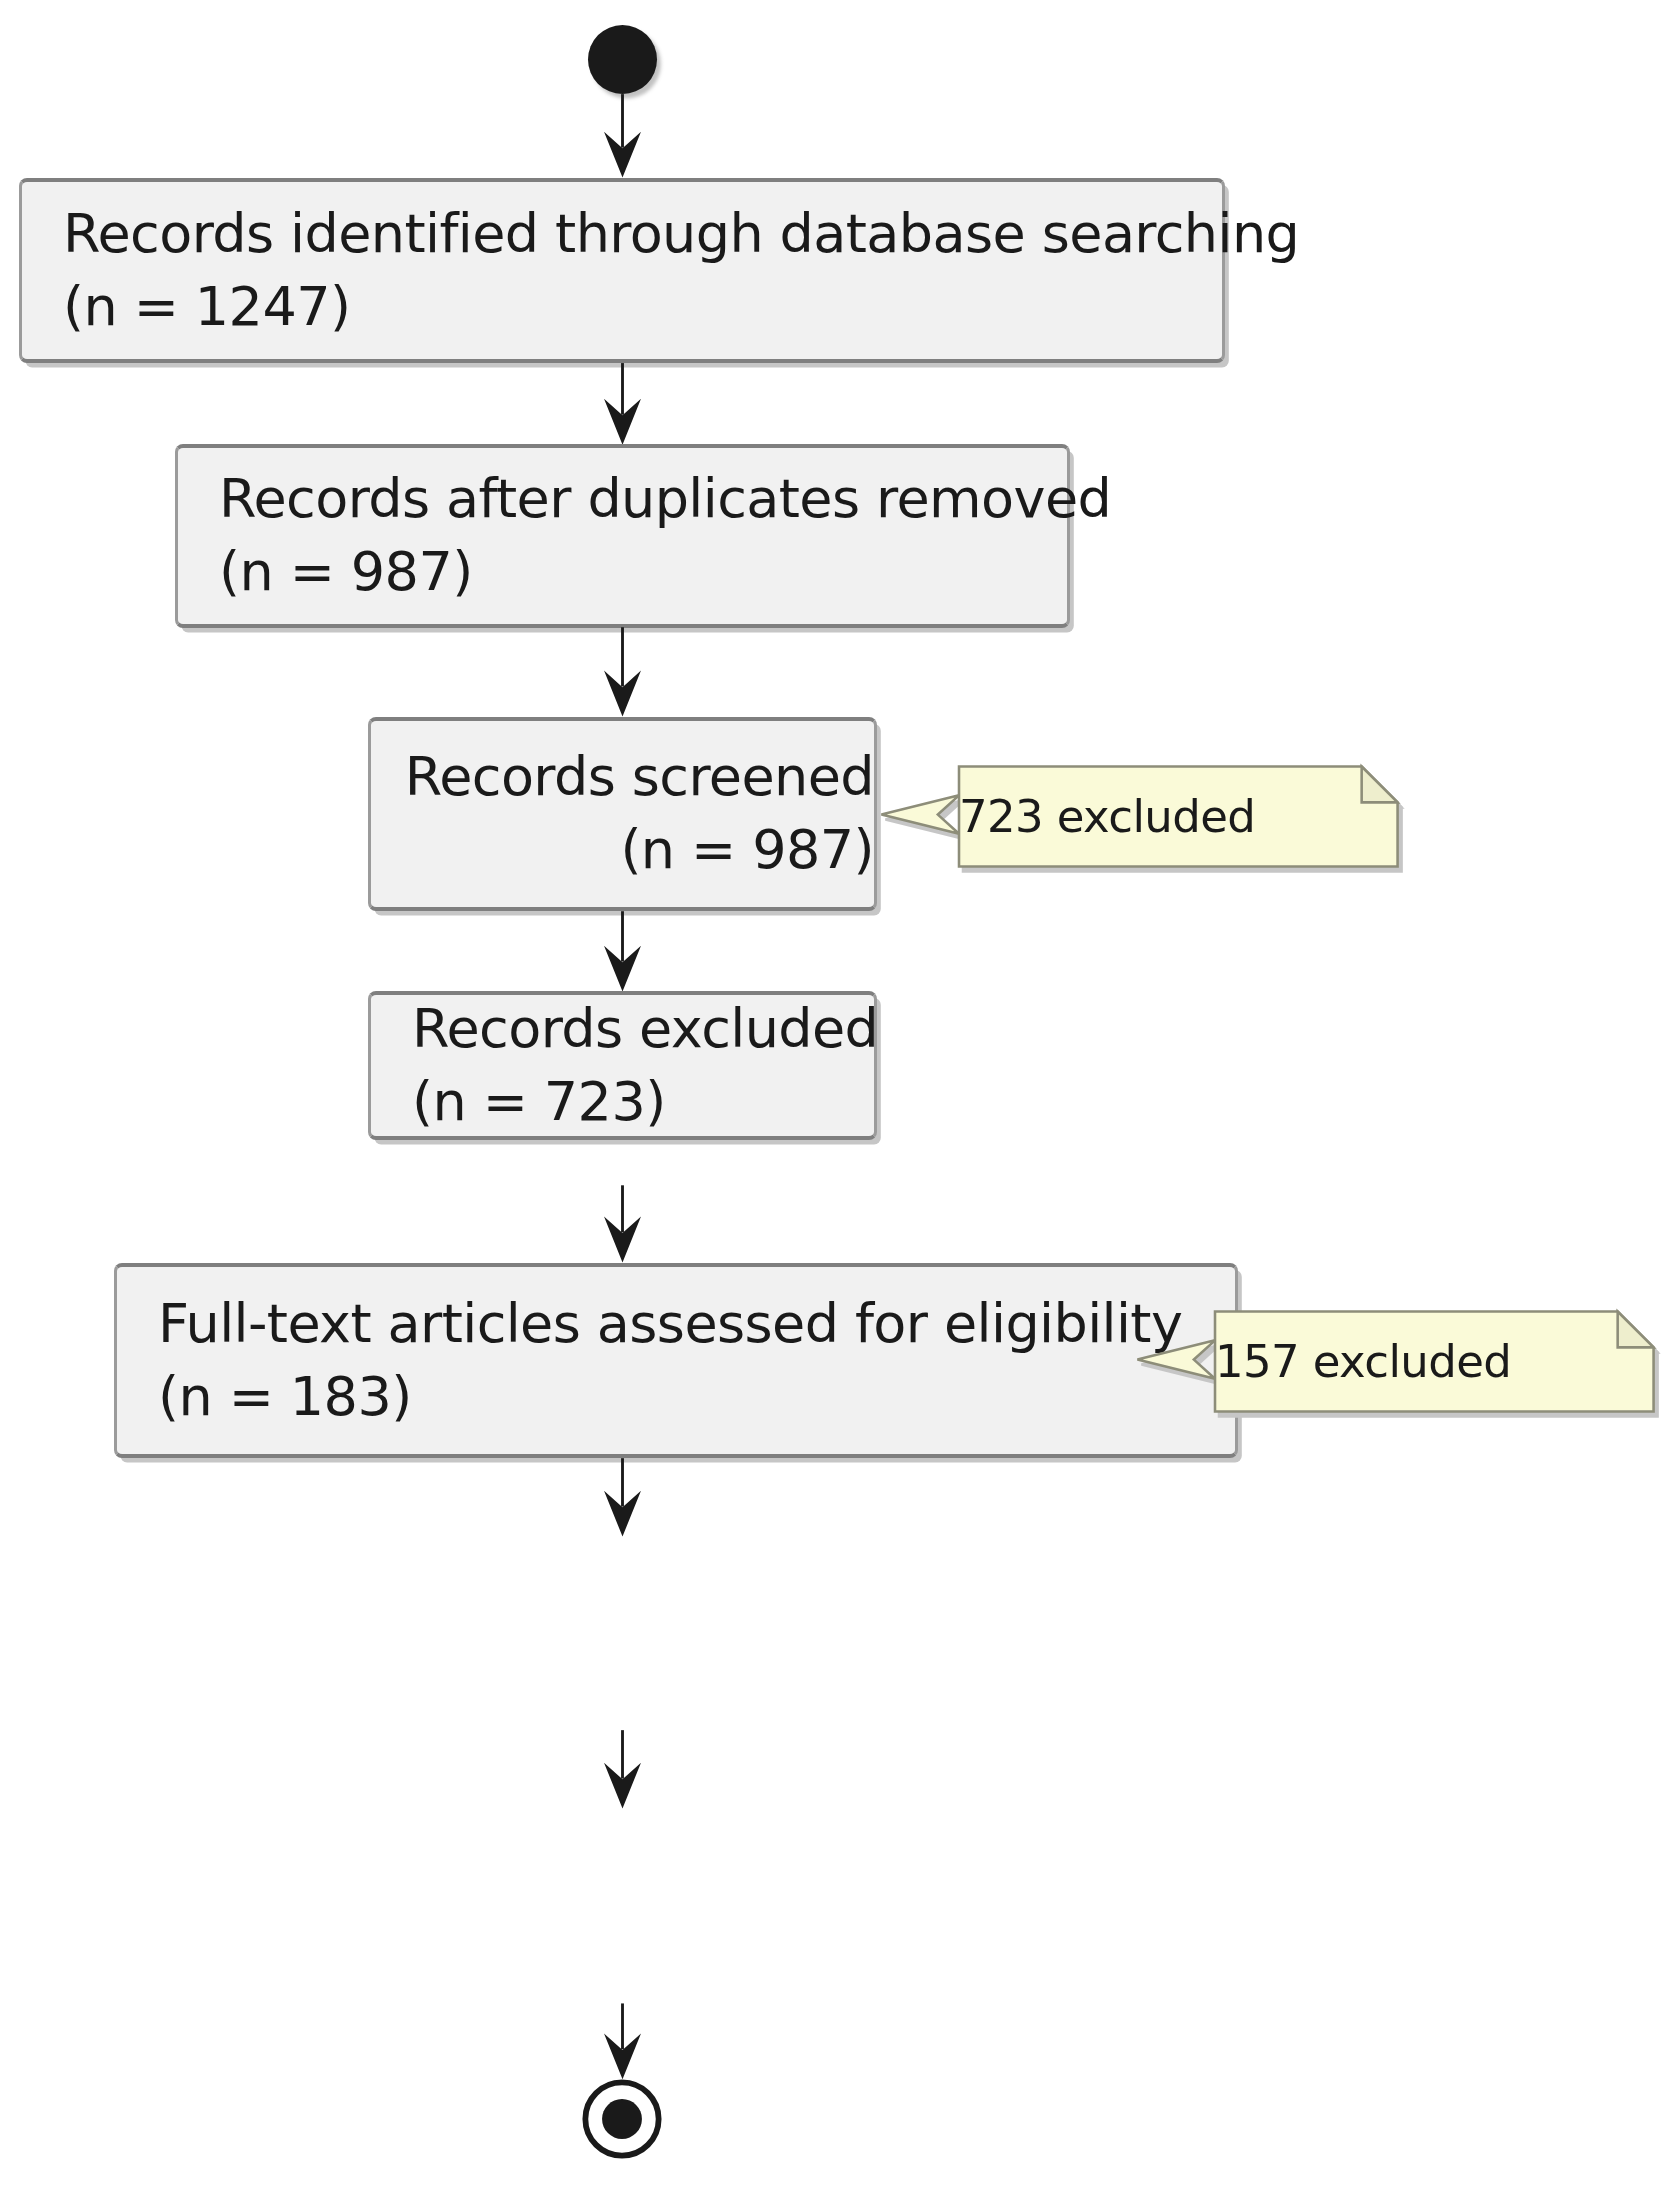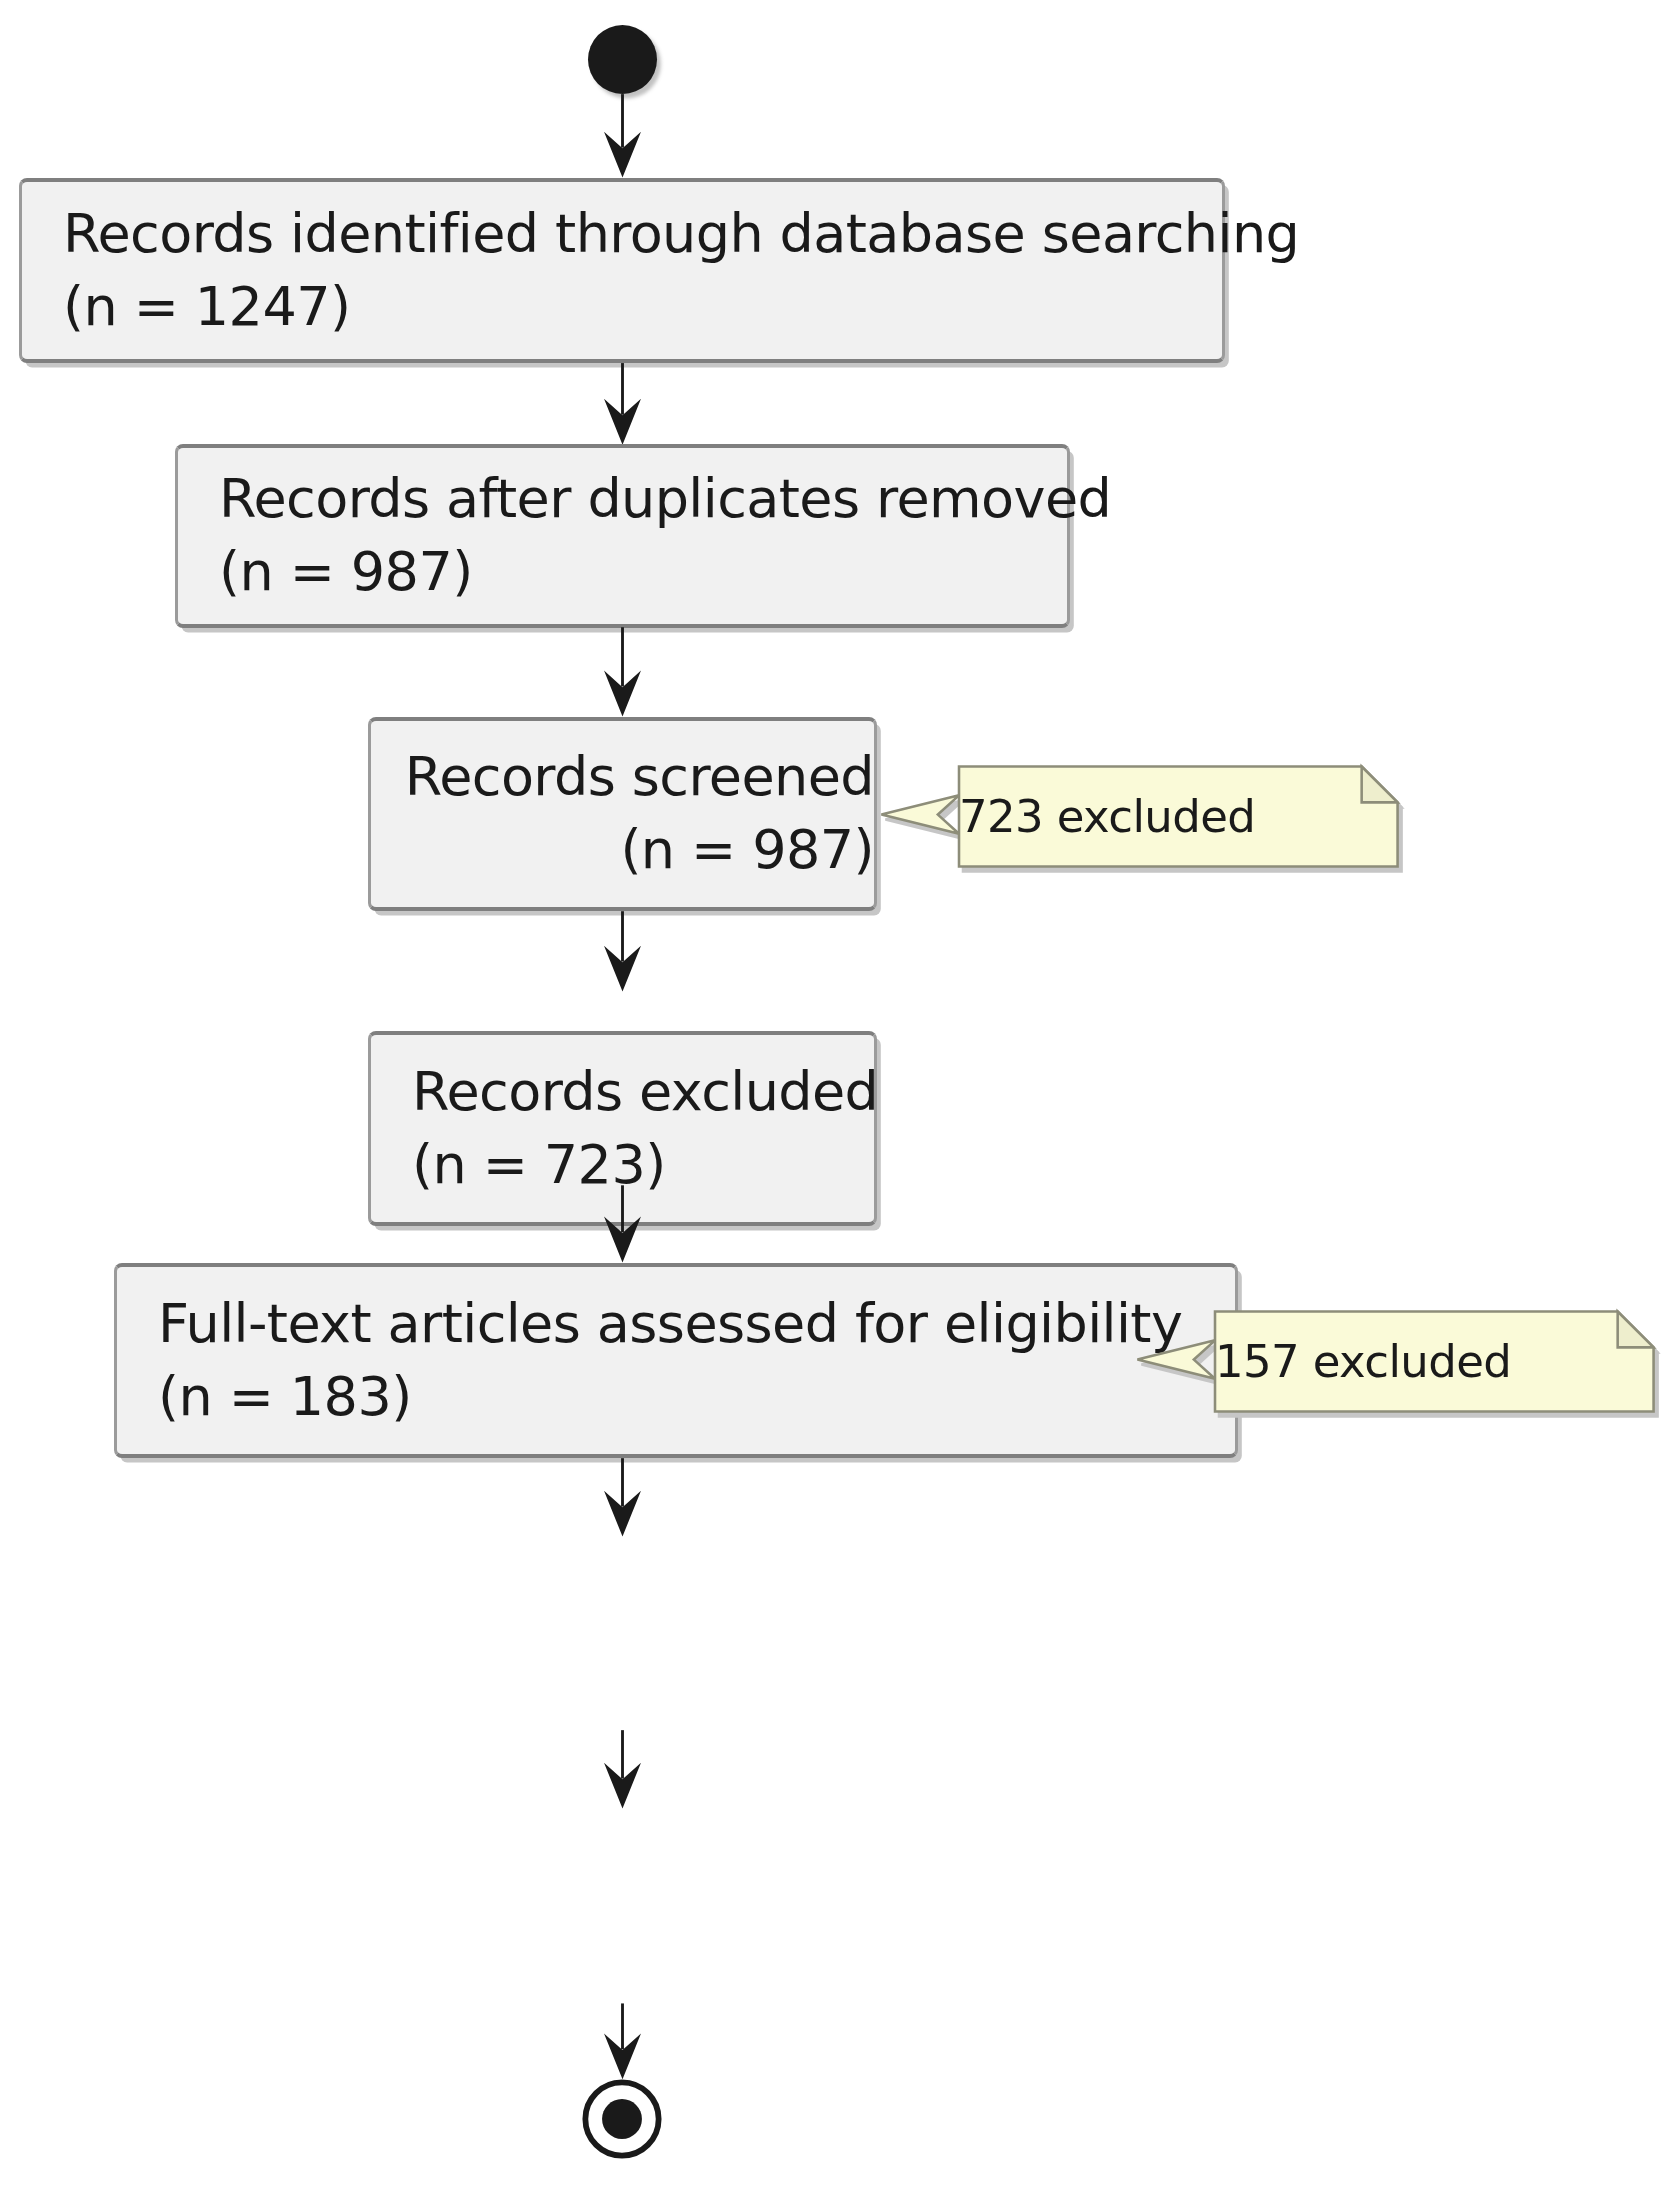--- a/index.html
+++ b/index.html
@@ -120,21 +120,21 @@
       <polygon class="note-pointer" points="6,82 127,52 94,82 127,112"></polygon>
     </svg>
     <div class="note-text">723 excluded</div>
   </div>
 
   <svg class="arrow" style="left:597px;top:911px;" width="51" height="82" viewBox="0 0 80 128">
     <line x1="40" y1="0" x2="40" y2="79"></line>
     <polygon points="40,126 11,54 40,80 69,54"></polygon>
   </svg>
 
-  <div class="activity" style="left:368px;top:991px;width:509px;height:195px;margin-top:40px;">
+  <div class="activity" style="left:368px;top:991px;width:509px;height:149px;">
     <div>Records excluded</div>
     <div>(n = 723)</div>
   </div>
 
   <svg class="arrow" style="left:597px;top:1185px;" width="51" height="79" viewBox="0 0 80 123">
     <line x1="40" y1="0" x2="40" y2="74"></line>
     <polygon points="40,121 11,49 40,75 69,49"></polygon>
   </svg>
 
   <div class="activity" style="left:114px;top:1263px;width:1124px;height:195px;text-align:center;">

